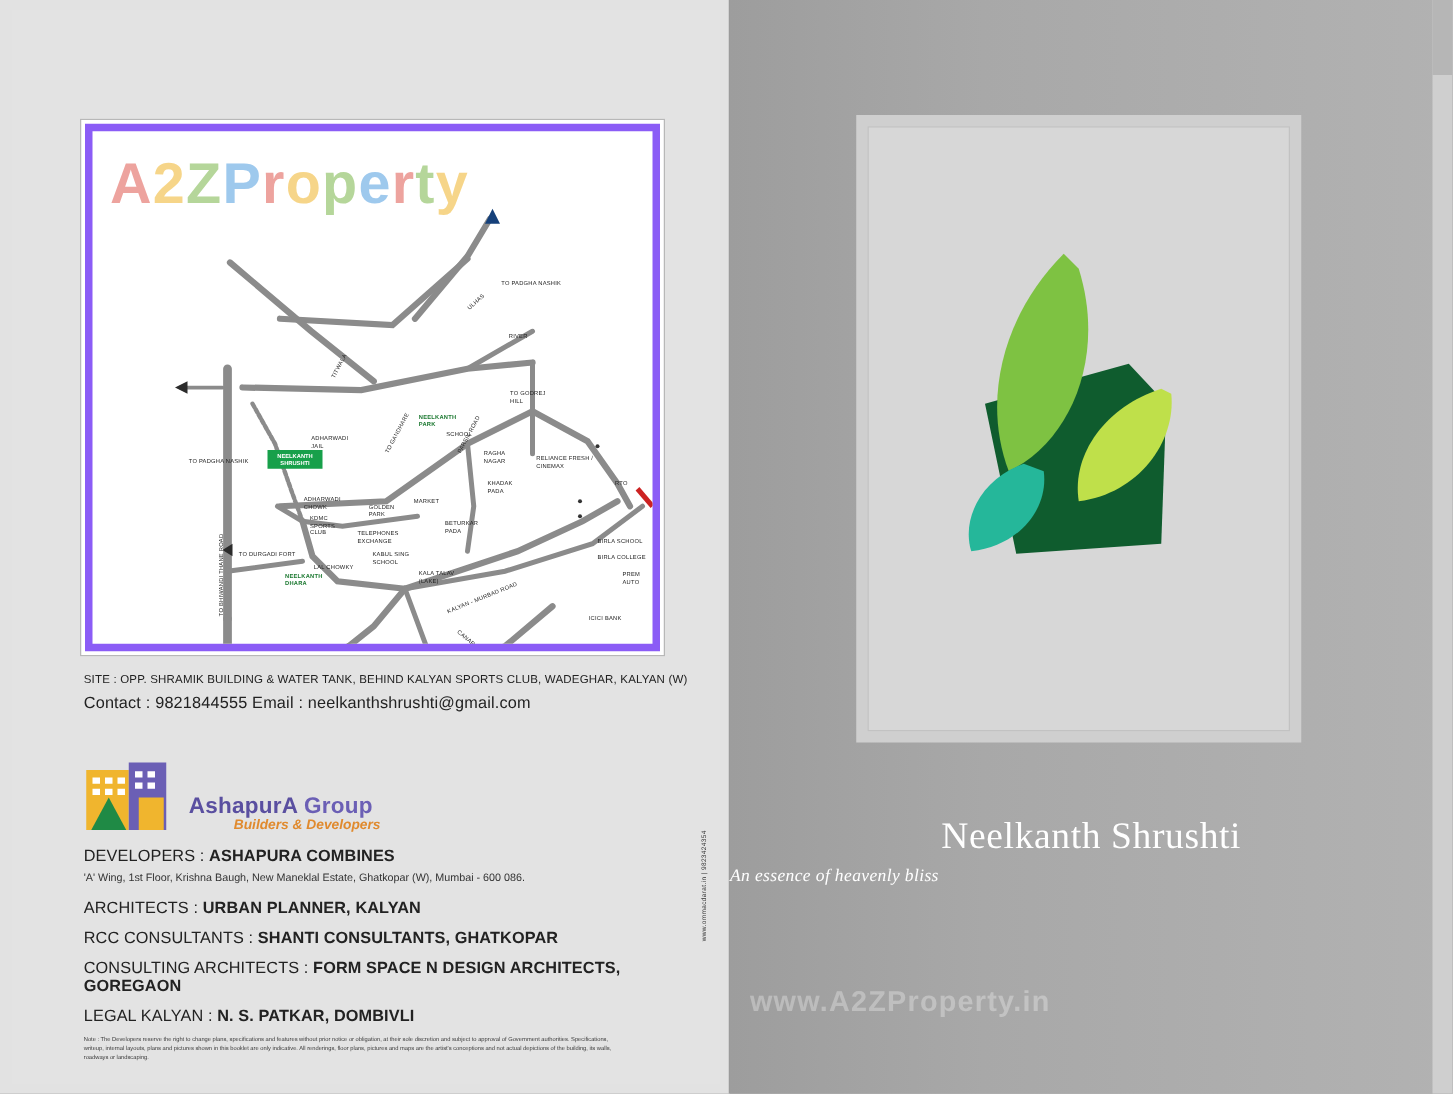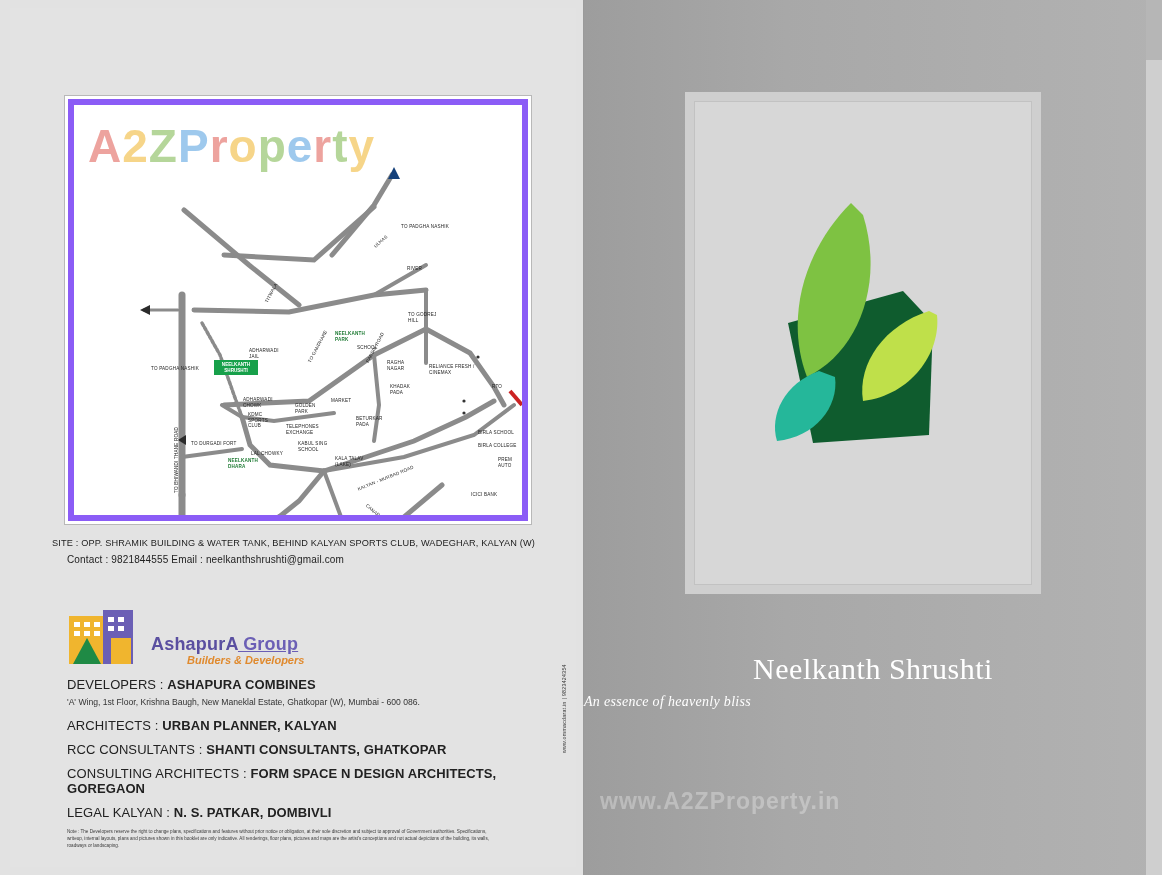--- a/index.html
+++ b/index.html
@@ -90,49 +90,49 @@
     font-weight:bold;
     line-height:1.25;
     padding:2px 3px;
     text-align:center;
     white-space:pre-line;
   }
 
   
   .site-line {
     position: absolute;
-    left: 42px; top: 530px;
+    left: 57px; top: 530px;
     font-size: 9.2px;
     color: #222;
     letter-spacing: .15px;
   }
   .contact-line {
     position: absolute;
     left: 57px; top: 546px;
-    font-size: 10px;
+    font-size: 13px;
     color: #222;
     letter-spacing: .15px;
   }
 
   
   .logo-wrap {
     position: absolute;
     left: 57px; top: 600px;
     width: 260px; height: 62px;
   }
   .logo-mark { position:absolute; left:0; top:0; }
   .logo-text {
     position:absolute;
     left: 84px; top: 26px;
     font-size: 18px;
     font-weight: bold;
     color: #5a4fa0;
     letter-spacing: .2px;
   }
-  .logo-text .grp { color:#6b5fb5;text-decoration:underline; }
+  .logo-text .grp { color:#6b5fb5; }
   .logo-sub {
     position:absolute;
     left: 120px; top: 46px;
     font-size: 11px;
     font-style: italic;
     color: #e08a2e;
     font-weight: bold;
   }
 
   

